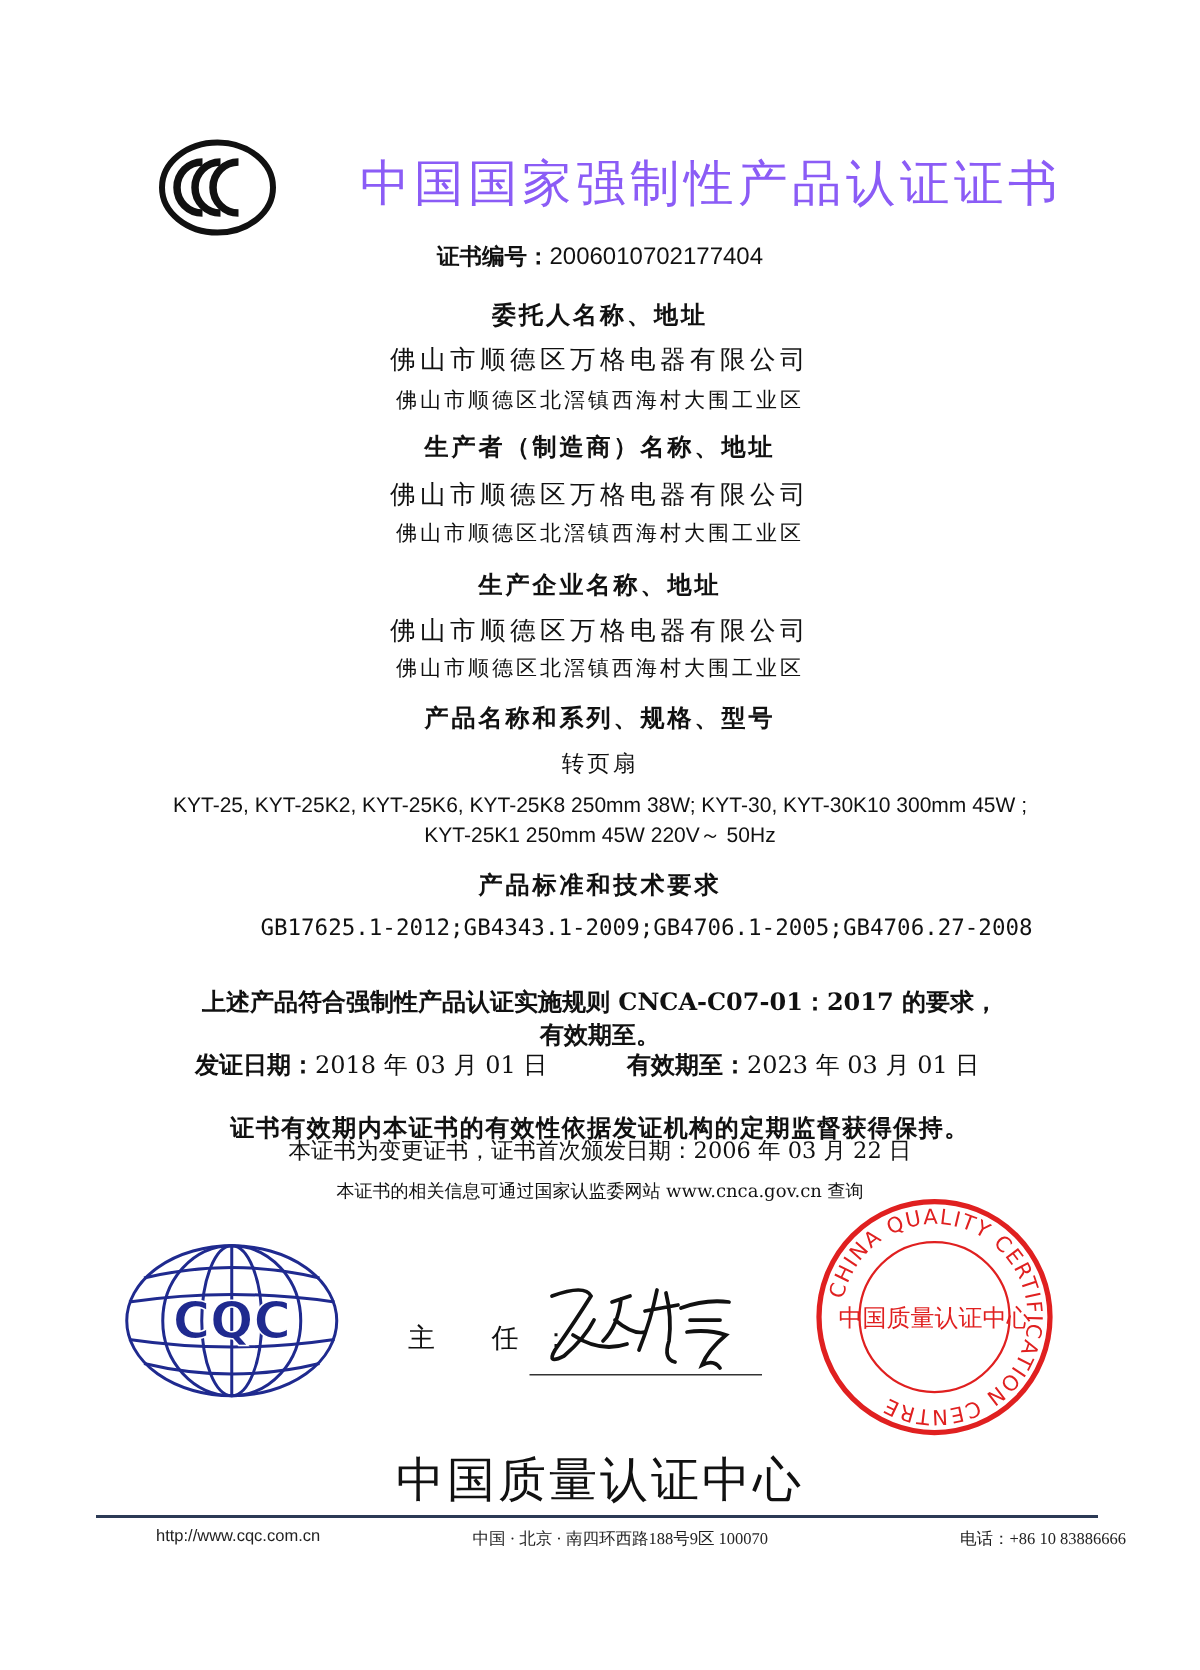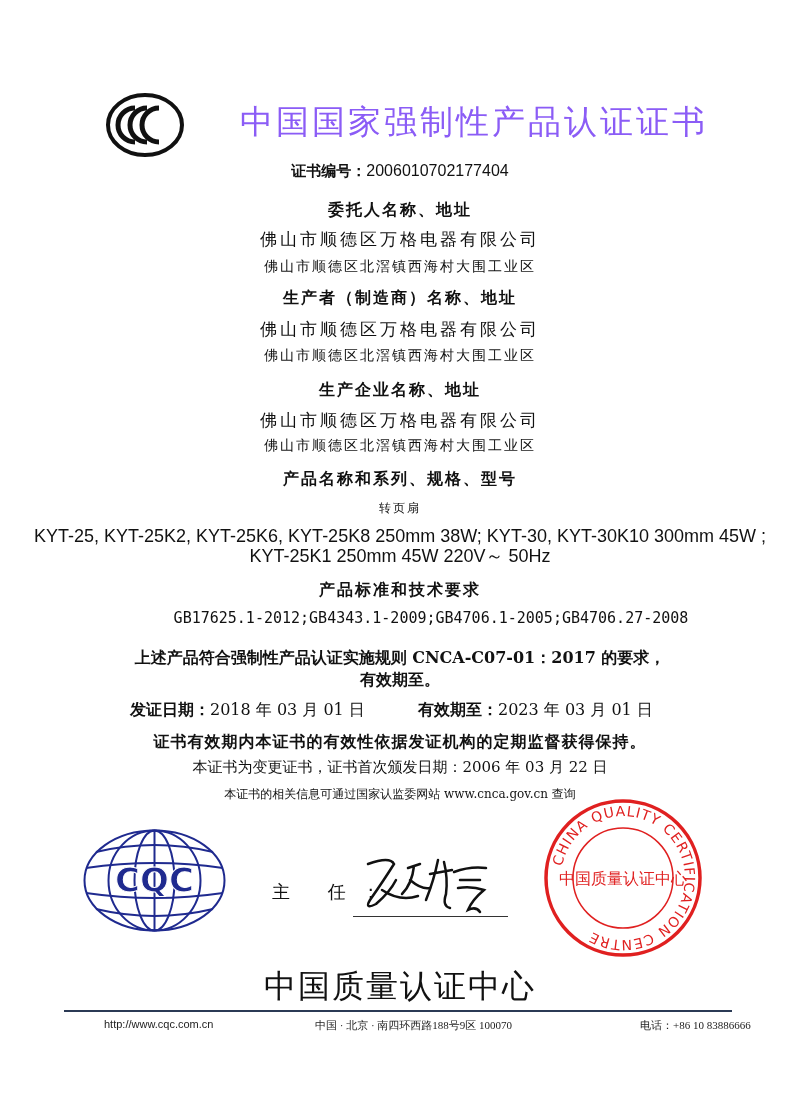--- a/index.html
+++ b/index.html
@@ -6,23 +6,23 @@
   body { width:800px; height:1113px; position:relative; overflow:hidden; font-family:"DejaVu Serif", serif; color:#111; }
   .abs { position:absolute; }
   .center { left:0; width:800px; text-align:center; white-space:nowrap; }
   .title { left:240px; top:100px; font-family:"DejaVu Sans", sans-serif; font-size:33px; letter-spacing:3px; color:#8b5cf6; }
   .ccc-logo { left:105px; top:92px; width:80px; height:66px; }
   .certno { top:162px; font-size:15px; font-weight:bold; }
   .certno .num { font-family:"Liberation Sans", sans-serif; font-weight:normal; font-size:16px; }
   .h { font-size:16px; font-weight:bold; letter-spacing:2px; }
   .v1 { font-size:17px; letter-spacing:3px; }
   .v2 { font-size:14px; letter-spacing:2px; }
-  .models { font-family:"Liberation Sans", sans-serif; font-size:18px; line-height:20px; }
+  .models { font-family:"Liberation Sans", sans-serif; font-size:14px; line-height:20px; }
   .std { font-family:"DejaVu Sans Mono", monospace; font-size:15px;padding-left:31px; }
-  .stmt { font-size:16px; font-weight:bold; }
+  .stmt { font-size:16px; font-weight:bold;margin-top:10px; }
   .dates { font-size:16px; }
   .small { font-size:12px; }
   .cqc-logo { left:82px; top:828px; width:145px; height:105px; }
   .director { left:272px; top:880px; font-family:"DejaVu Sans", sans-serif; font-size:18px; letter-spacing:16px; }
   .sigline { left:353px; top:916px; width:155px; height:1px; background:#333; }
   .sig { left:360px; top:850px; width:150px; height:70px; }
   .seal { left:543px; top:798px; width:160px; height:160px; }
   .org { top:965px; font-family:"DejaVu Sans", sans-serif; font-size:32px; letter-spacing:2px; }
   .rule { left:64px; top:1010px; width:668px; height:2px; background:#2b3a55; }
   .foot { top:1018px; font-size:11px; font-family:"Liberation Serif", serif; color:#222;margin-left:40px; }
@@ -50,21 +50,21 @@
 
 <div class="abs center h" style="top:288px">生产者（制造商）名称、地址</div>
 <div class="abs center v1" style="top:318px">佛山市顺德区万格电器有限公司</div>
 <div class="abs center v2" style="top:347px">佛山市顺德区北滘镇西海村大围工业区</div>
 
 <div class="abs center h" style="top:380px">生产企业名称、地址</div>
 <div class="abs center v1" style="top:409px">佛山市顺德区万格电器有限公司</div>
 <div class="abs center v2" style="top:437px">佛山市顺德区北滘镇西海村大围工业区</div>
 
 <div class="abs center h" style="top:469px">产品名称和系列、规格、型号</div>
-<div class="abs center v2" style="top:500px; font-size:12px">转页扇</div>
+<div class="abs center v2" style="top:500px; font-size:15px">转页扇</div>
 <div class="abs center models" style="top:526px">KYT-25, KYT-25K2, KYT-25K6, KYT-25K8 250mm 38W; KYT-30, KYT-30K10 300mm 45W ;</div>
 <div class="abs center models" style="top:546px">KYT-25K1 250mm 45W 220V～  50Hz</div>
 
 <div class="abs center h" style="top:580px">产品标准和技术要求</div>
 <div class="abs center std" style="top:609px">GB17625.1-2012;GB4343.1-2009;GB4706.1-2005;GB4706.27-2008</div>
 
 <div class="abs center stmt" style="top:648px">上述产品符合强制性产品认证实施规则 CNCA-C07-01：2017 的要求，</div>
 <div class="abs center stmt" style="top:670px">有效期至。</div>
 
 <div class="abs dates" style="left:130px; top:700px">

